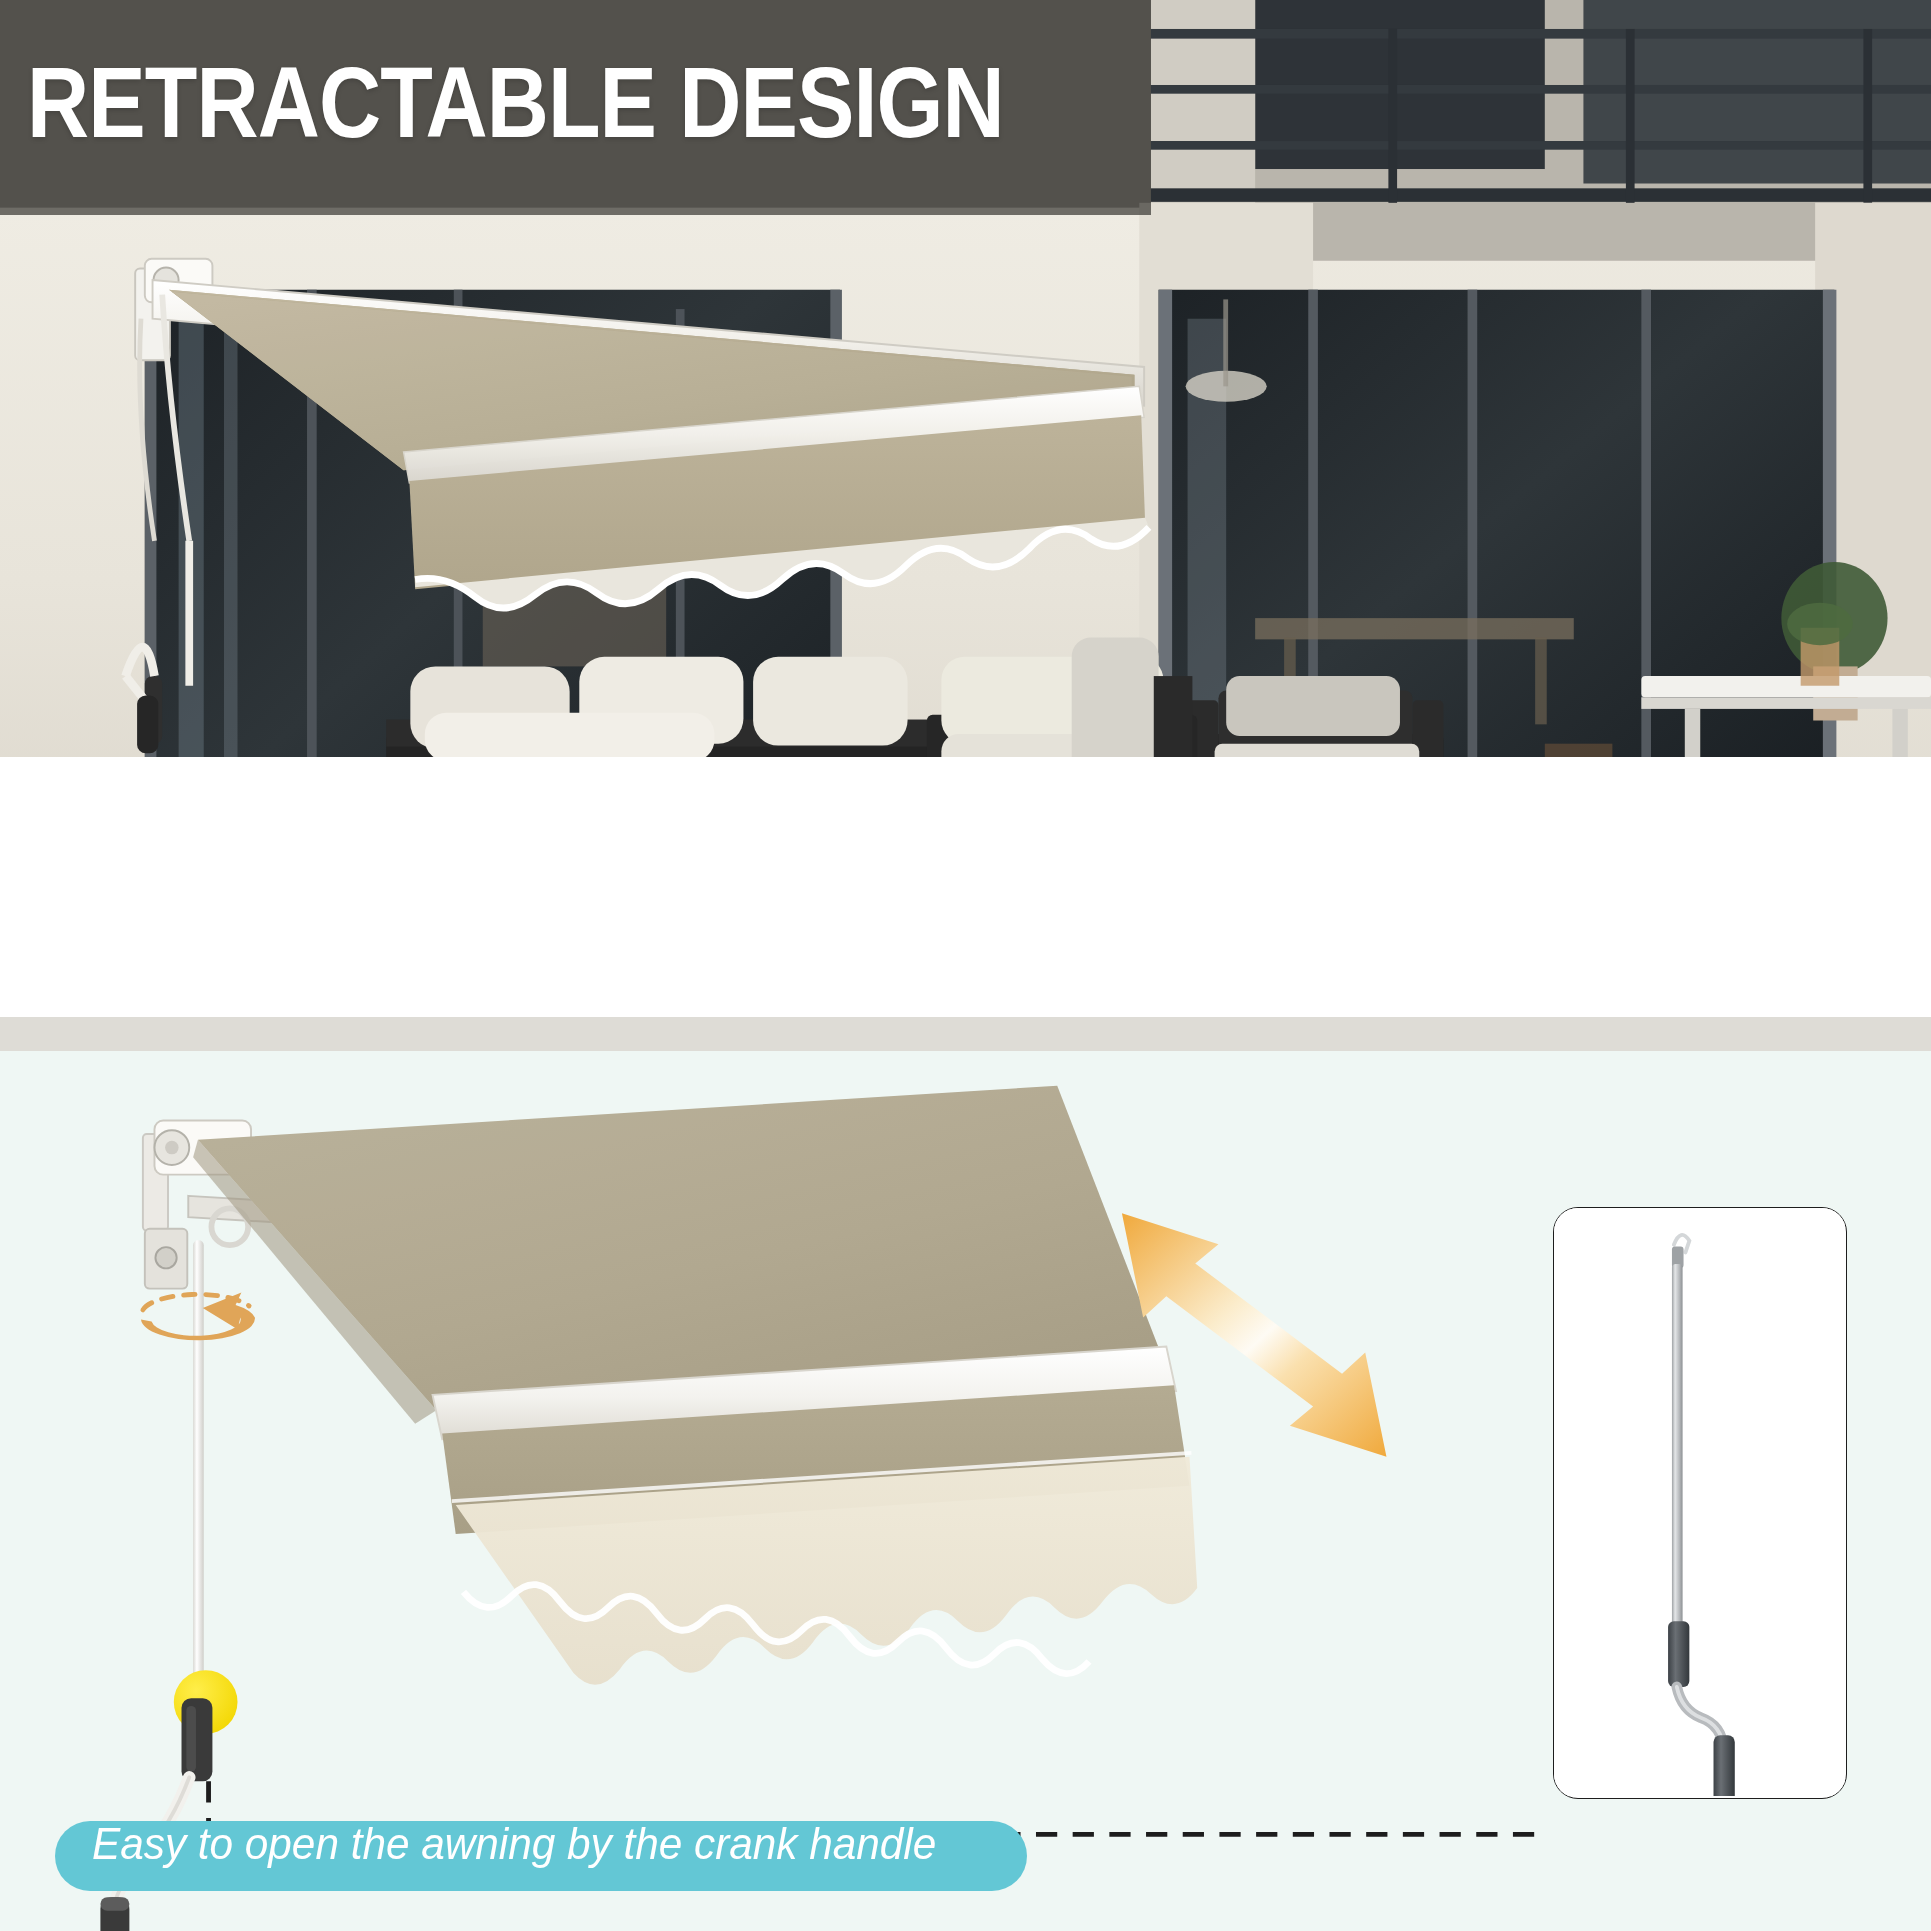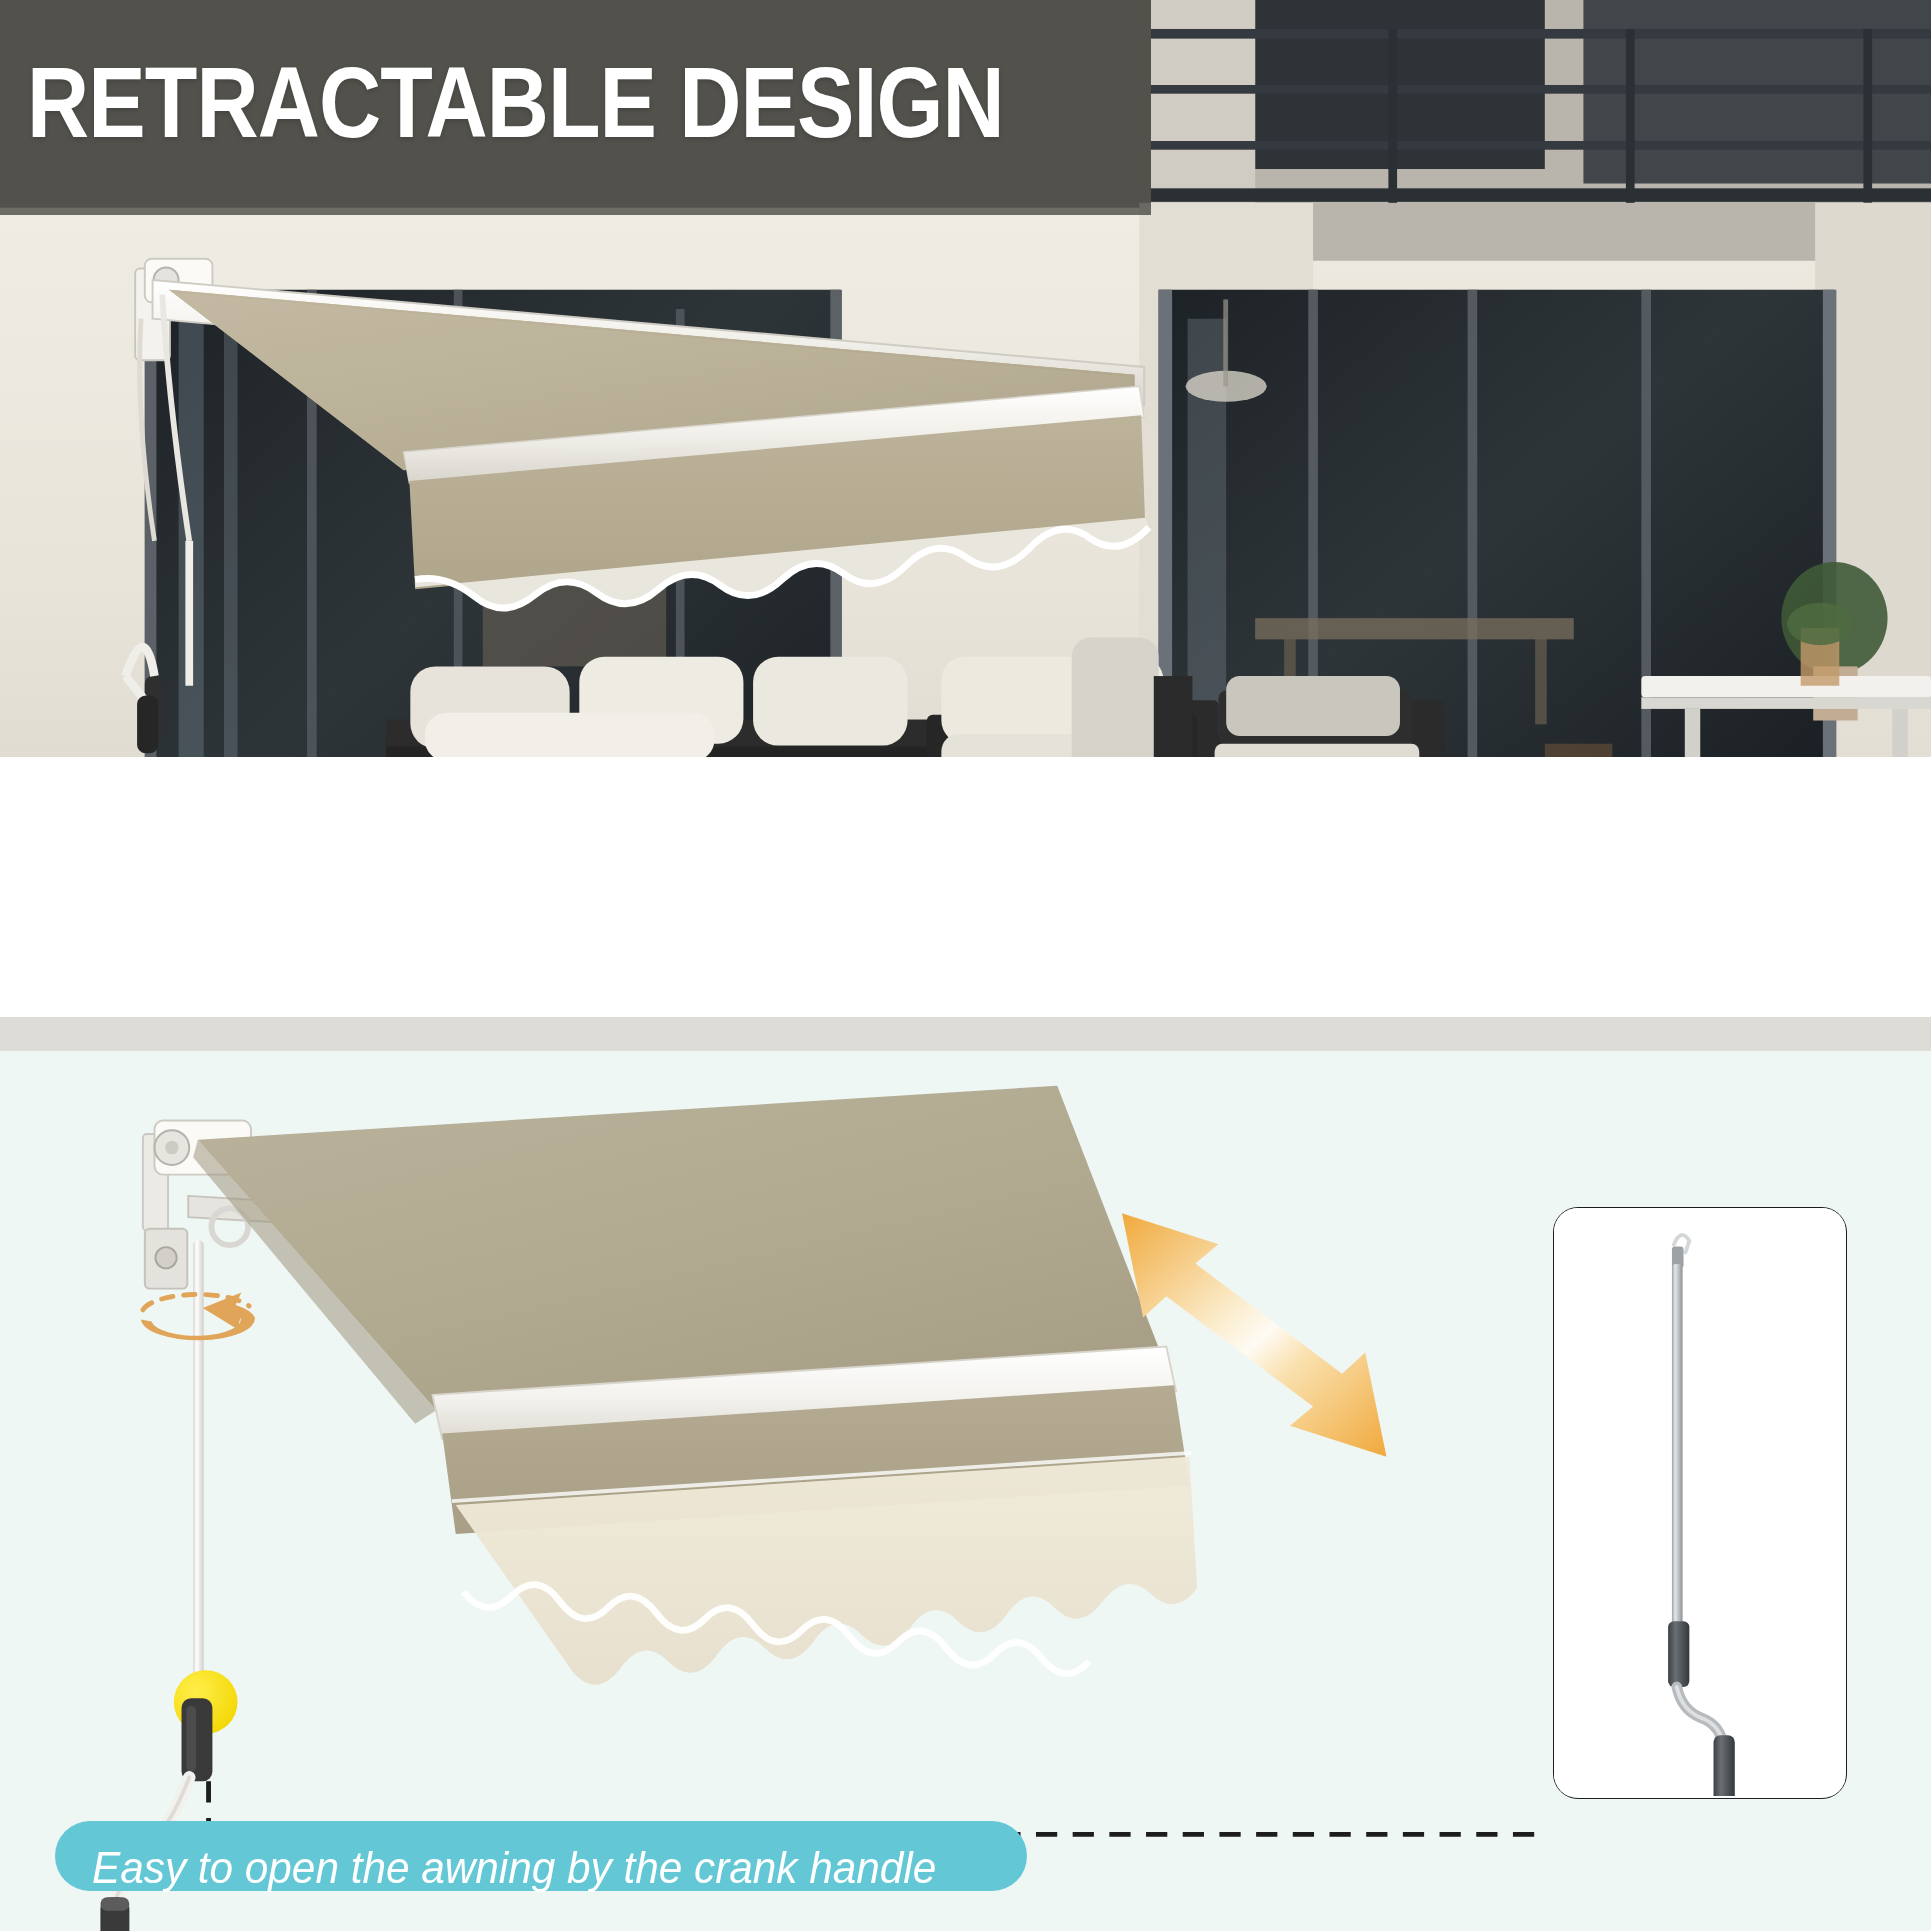--- a/index.html
+++ b/index.html
@@ -57,21 +57,21 @@
     overflow:hidden;
   }
   .inset-svg { position:absolute; left:0; top:0; width:291px; height:588px; }
 
   
   .caption-pill {
     position:absolute; left:55px; top:1821px;
     height:70px; padding:0 37px;
     background:#63c7d5;
     border-radius:35px;
-    display:flex; align-items:flex-end;
+    display:flex; align-items:flex-start;
   }
   .caption-text {
     font-size:45px; line-height:46px; color:#ffffff;
     font-style:italic; font-weight:400;
     font-family:"Liberation Sans Narrow","Liberation Sans", sans-serif;
     transform:scaleX(0.94); transform-origin:left center;
     white-space:nowrap;
   }
 </style>
 </head>

